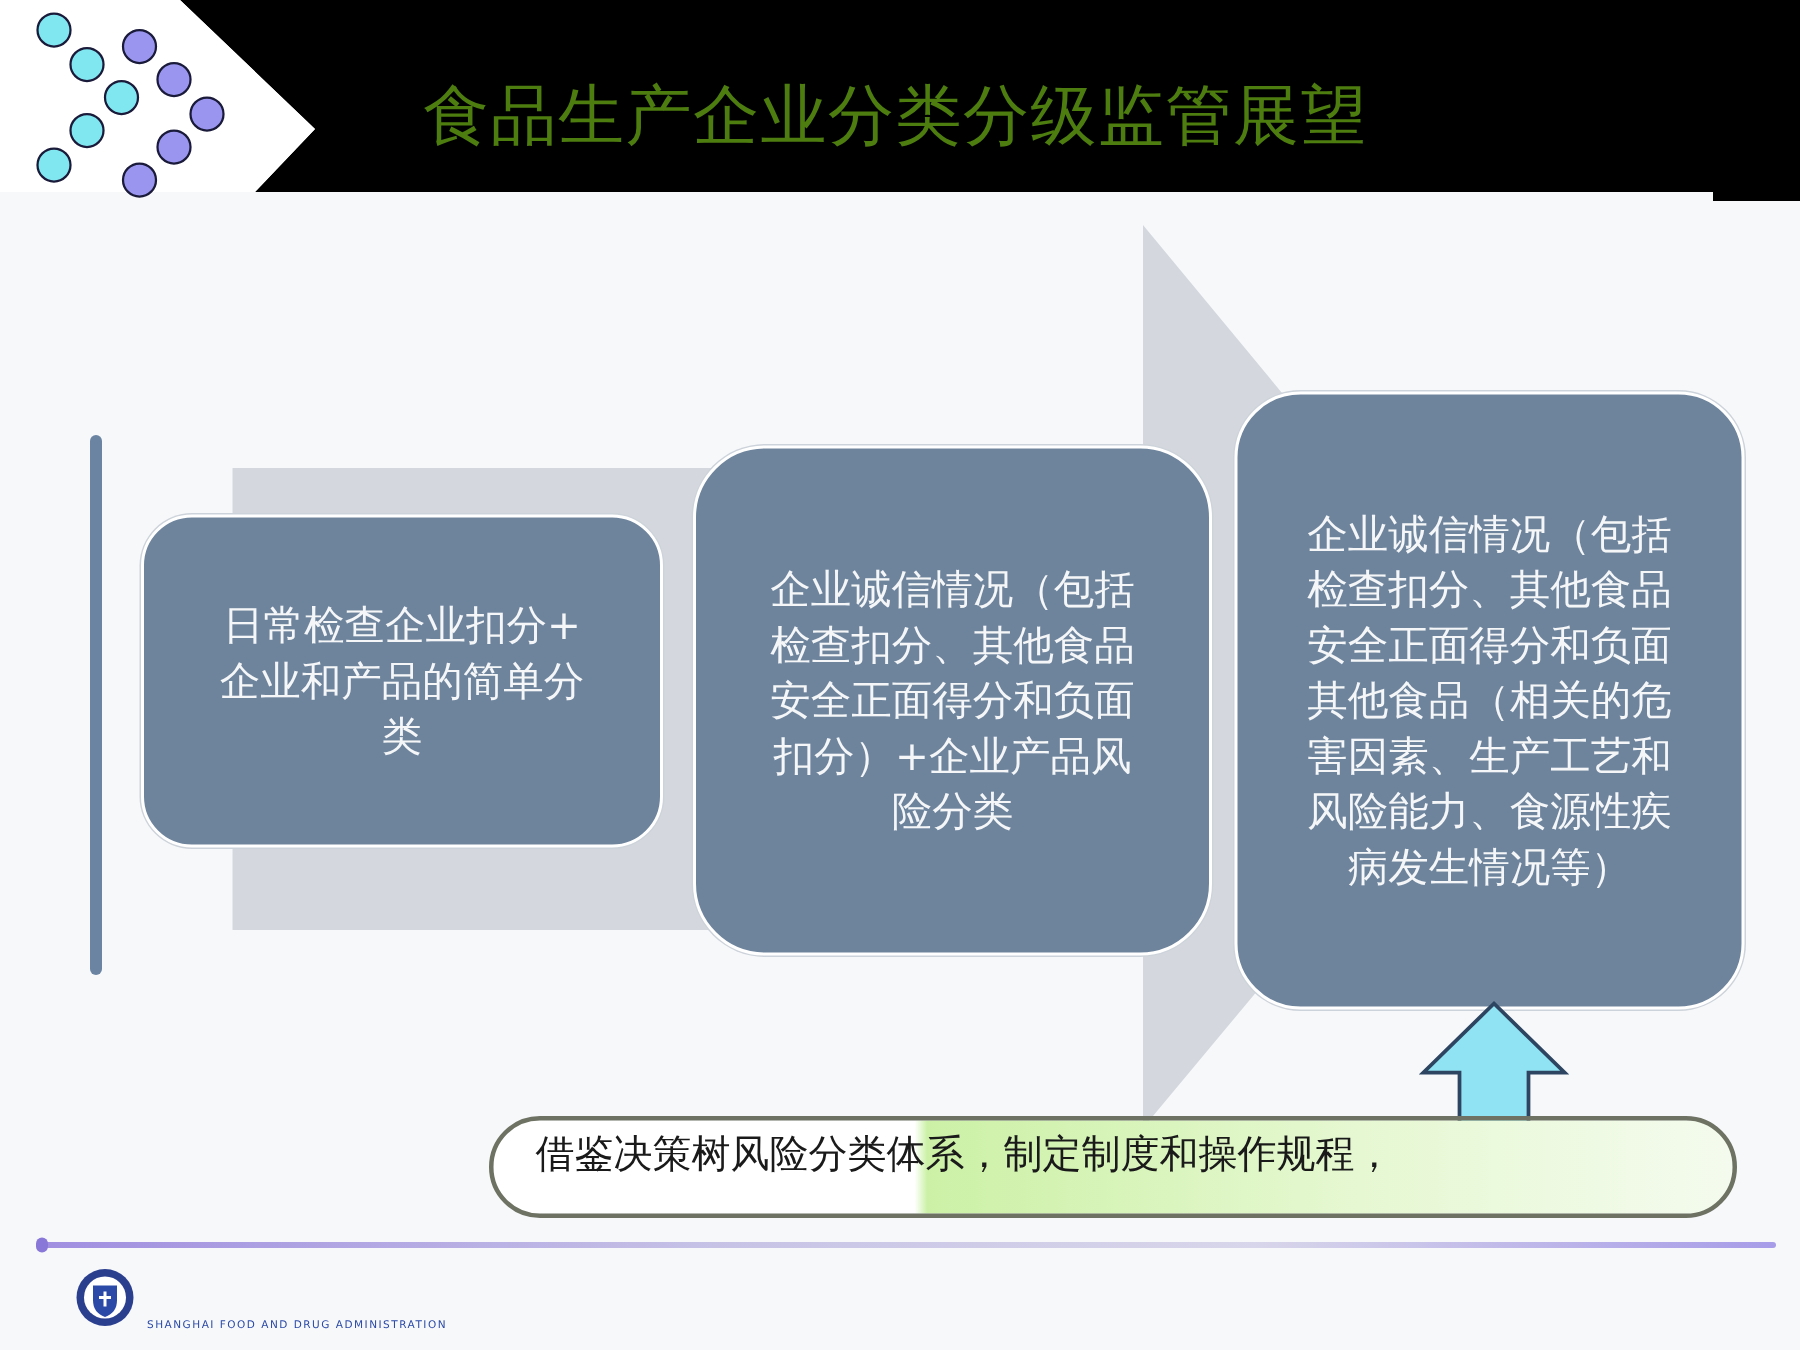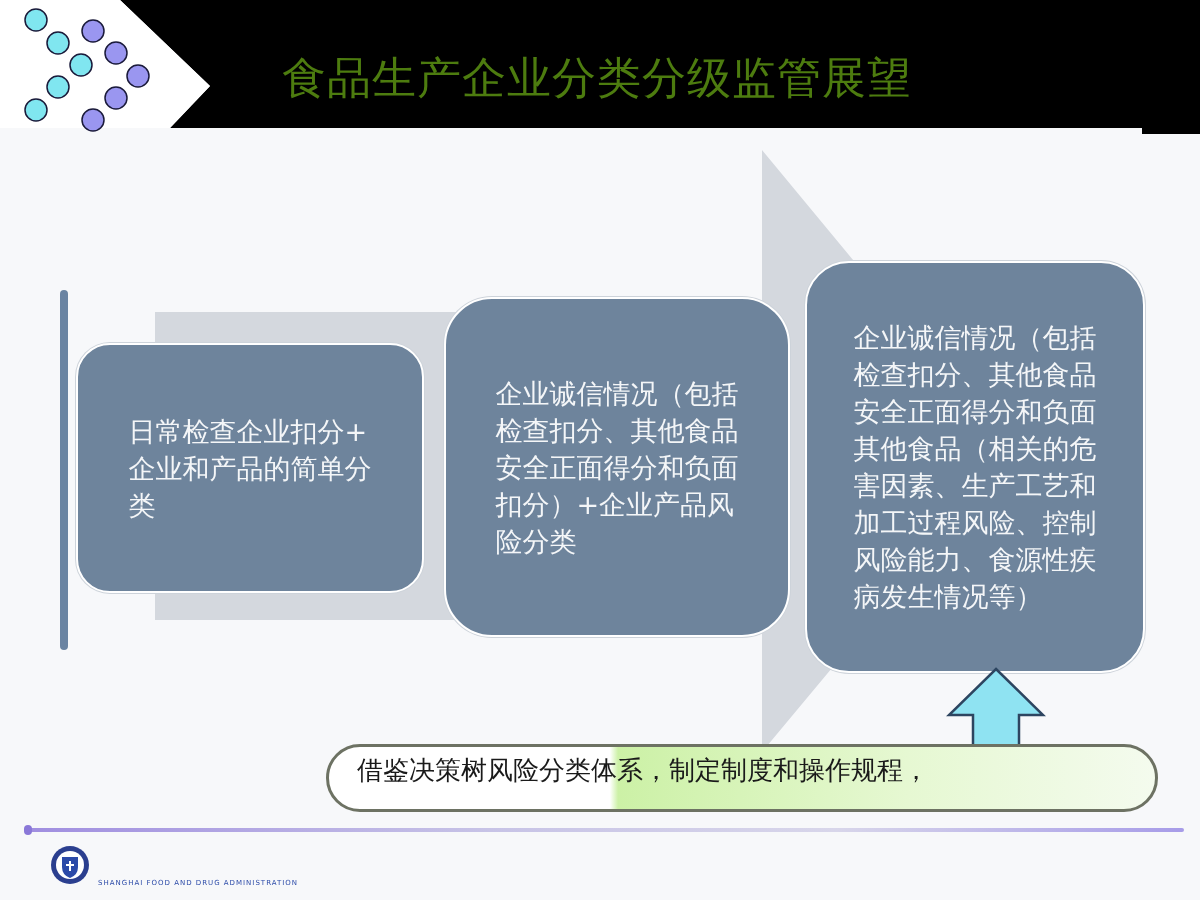--- a/index.html
+++ b/index.html
@@ -16,25 +16,26 @@
     font-family:"DejaVu Serif", serif; font-weight:normal;
     white-space:nowrap; line-height:1;
   }
 
   .big-arrow { position:absolute; left:0; top:0; }
 
   .box {
     position:absolute; background:#6e849c; color:#f4f6f8;
     border:2px solid #ffffff; border-radius:40px;
     display:flex; align-items:center; justify-content:center;
-    text-align:left; font-size:27px; line-height:37px;
+    text-align:center; font-size:27px; line-height:37px;
     box-shadow:0 0 0 1px #cdd3da;
+    margin-left:18px;
   }
   .box span { display:block; }
-  .box1 { left:76px; top:343px; width:348px; height:250px; border-radius:34px; padding:12px 26px; }
+  .box1 { left:76px; top:343px; width:348px; height:222px; border-radius:34px; padding:12px 26px; }
   .box2 { left:444px; top:297px; width:346px; height:340px; border-radius:48px; padding:0 26px; }
   .box3 { left:805px; top:261px; width:340px; height:412px; border-radius:44px; padding:0 22px; }
 
   .left-bar {
     position:absolute; left:60px; top:290px; width:8px; height:360px;
     background:#6a84a2; border-radius:4px;
   }
 
   .up-arrow { position:absolute; left:946px; top:666px; }
 
@@ -106,21 +107,20 @@
   </div>
 </div>
 
 <div class="box box3">
   <div>
     <span>企业诚信情况（包括</span>
     <span>检查扣分、其他食品</span>
     <span>安全正面得分和负面</span>
     <span>其他食品（相关的危</span>
     <span>害因素、生产工艺和</span>
-    <span>加工过程风险、控制</span>
     <span>风险能力、食源性疾</span>
     <span>病发生情况等）</span>
   </div>
 </div>
 
 <svg class="up-arrow" width="100" height="92">
   <polygon points="50,3 97,49 73,49 73,88 27,88 27,49 3,49" fill="#8fe3f2" stroke="#2d4560" stroke-width="2.5" stroke-linejoin="miter"></polygon>
 </svg>
 
 <div class="footer-line"></div>

